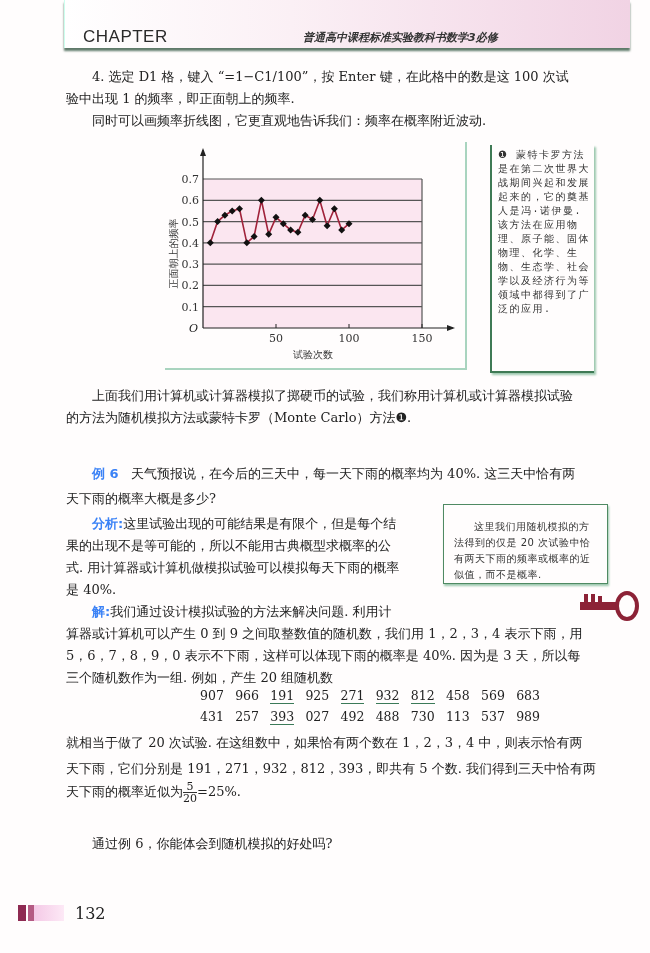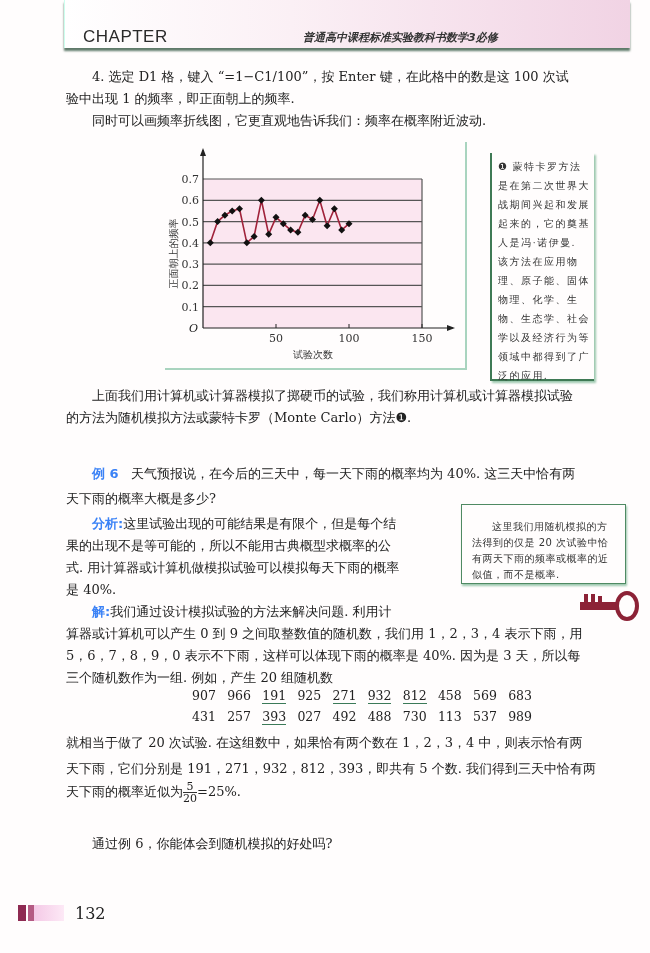--- a/index.html
+++ b/index.html
@@ -13,28 +13,28 @@
   .hdr-book{position:absolute;left:238px;top:30px;font-family:"DejaVu Sans",sans-serif;
           font-size:11px;font-style:italic;font-weight:bold;color:#333;}
   .hdr-book span{margin-left:0;}
   p,.line{margin:0;font-size:13px;line-height:22px;}
   .txt{position:absolute;left:66px;width:540px;}
   .indent{text-indent:26px;}
   .chart-frame{position:absolute;left:165px;top:142px;width:300px;height:226px;
           border-right:2px solid #a9d4bf;border-bottom:2px solid #a9d4bf;}
   .side1{position:absolute;left:490px;top:145px;width:104px;height:228px;
          border-left:2px solid #3f7a55;border-bottom:2px solid #3f7a55;
-         font-family:Liberation Serif, serif;font-size:10px;line-height:19px;color:#333;
-         padding:4px 4px 0 6px;box-sizing:border-box;letter-spacing:1.5px;box-shadow:2px 2px 2px #9cc8ae;margin-top:8px;}
-  .side2{position:absolute;left:461px;top:504px;width:165px;height:80px;
+         font-family:Liberation Mono, monospace;font-size:10px;line-height:14px;color:#333;
+         padding:4px 4px 0 6px;box-sizing:border-box;letter-spacing:1.5px;box-shadow:2px 2px 2px #9cc8ae;}
+  .side2{position:absolute;left:443px;top:504px;width:165px;height:80px;
          border:1.5px solid #4f8a63;box-shadow:1px 2px 2px #9cc8ae;
          font-family:"DejaVu Sans",sans-serif;font-size:10px;line-height:16px;color:#333;
          padding:14px 8px 0 10px;box-sizing:border-box;letter-spacing:0.5px;}
   .lbl{color:#3b82f6;font-weight:bold;font-family:"DejaVu Sans",sans-serif;}
-  .rand{position:absolute;left:192px;width:340px;font-size:12.5px;display:flex;justify-content:space-between;}
+  .rand{position:absolute;left:200px;width:340px;font-size:12.5px;display:flex;justify-content:space-between;}
   .rand span.u{border-bottom:1px solid #3b7a58;}
   .frac{display:inline-block;vertical-align:middle;text-align:center;font-size:11px;line-height:11px;}
   .frac .n{display:block;border-bottom:1px solid #333;padding:0 1px;}
   .frac .d{display:block;}
   .footer-bars{position:absolute;left:18px;top:905px;height:16px;width:46px;
         background:linear-gradient(90deg,#8e2a52 0,#8e2a52 8px,transparent 8px,transparent 10px,#b45b83 10px,#b45b83 16px,#f4c9e6 16px,#fde9f6 46px);}
   .pagenum{position:absolute;left:75px;top:904px;font-size:16px;}
   .key{position:absolute;left:580px;top:590px;}
 </style>
 </head>

